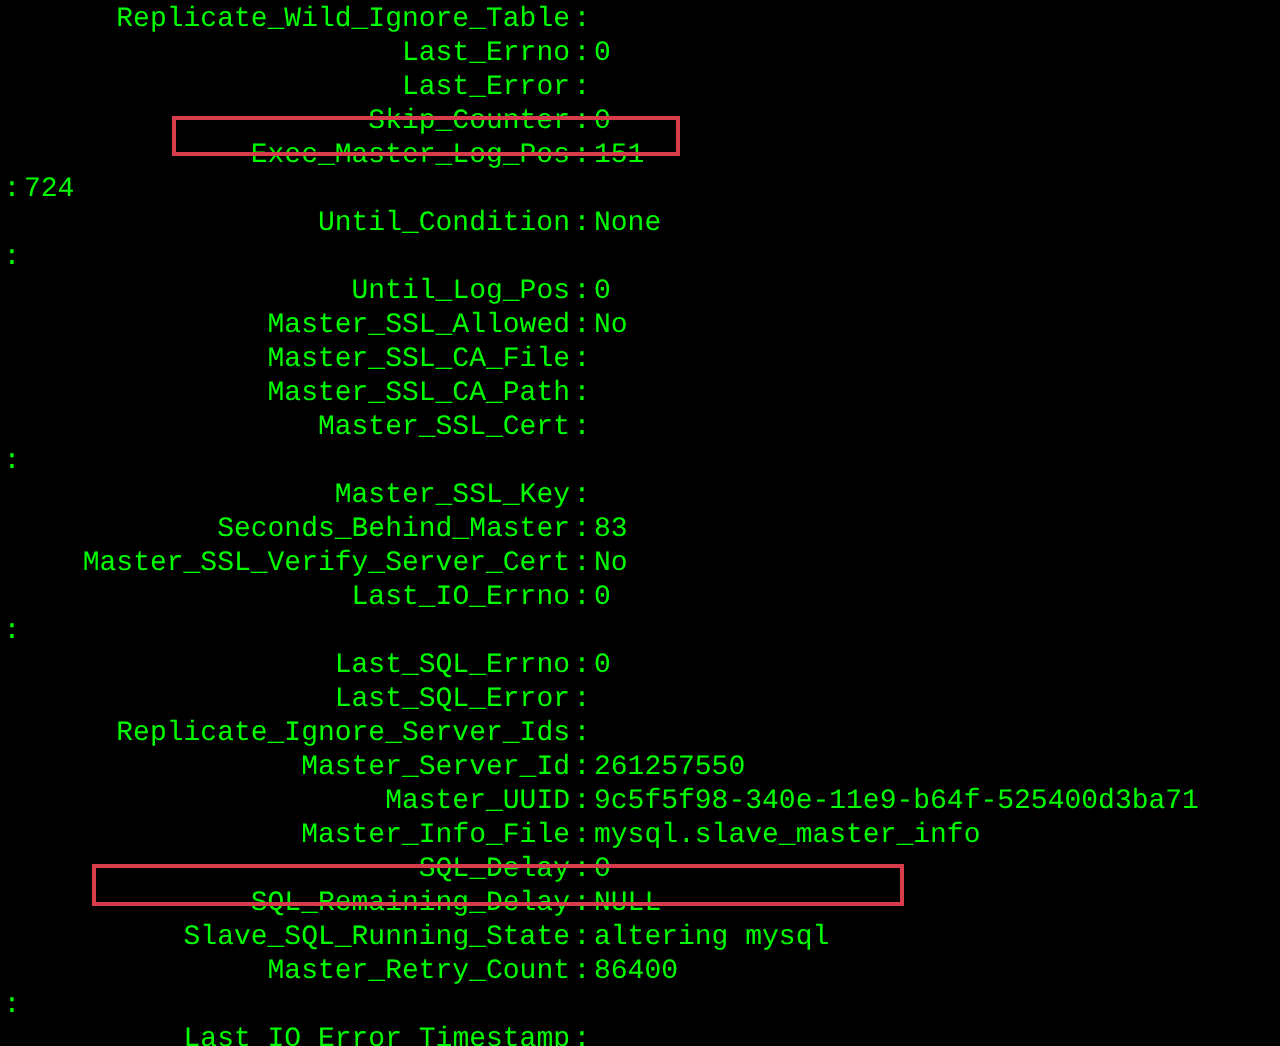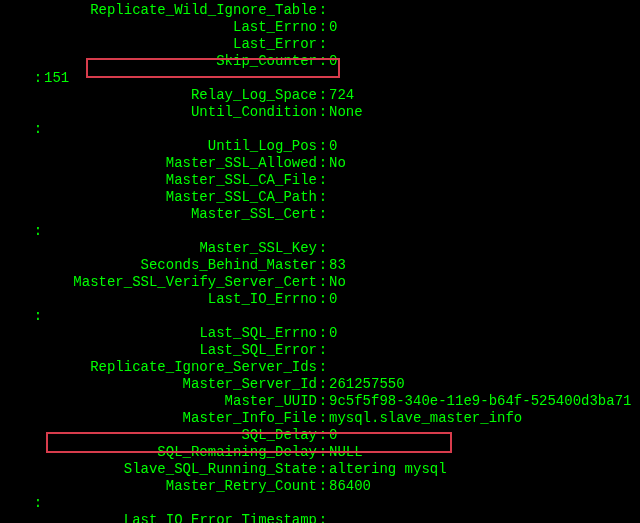--- a/index.html
+++ b/index.html
@@ -13,21 +13,20 @@
     width: 640px;
     height: 523px;
     overflow: hidden;
   }
   .terminal {
     padding: 2px 0 0 0;
   }
   .row {
     white-space: pre;
     display: flex;
-    padding-left: 32px;
   }
   .label {
     display: inline-block;
     width: 285px;
     text-align: right;
   }
   .sep {
     display: inline-block;
     width: 12px;
     text-align: center;
@@ -55,22 +54,22 @@
   }
 </style>
 </head>
 <body>
 
 <div class="terminal" id="term">
     <div class="row"><span class="label">Replicate_Wild_Ignore_Table</span><span class="sep">:</span><span class="val"></span></div>
     <div class="row"><span class="label">Last_Errno</span><span class="sep">:</span><span class="val">0</span></div>
     <div class="row"><span class="label">Last_Error</span><span class="sep">:</span><span class="val"></span></div>
     <div class="row"><span class="label">Skip_Counter</span><span class="sep">:</span><span class="val">0</span></div>
-    <div class="row"><span class="sep">:</span><span class="val">151</span></div>
-    <div class="row"><span class="label">Relay_Log_Space</span><span class="sep">:</span><span class="val">724</span></div>
+    <div class="row"><span class="label">Exec_Master_Log_Pos</span><span class="sep">:</span><span class="val">151</span></div>
+    <div class="row"><span class="sep">:</span><span class="val">724</span></div>
     <div class="row"><span class="label">Until_Condition</span><span class="sep">:</span><span class="val">None</span></div>
     <div class="row"><span class="sep">:</span><span class="val"></span></div>
     <div class="row"><span class="label">Until_Log_Pos</span><span class="sep">:</span><span class="val">0</span></div>
     <div class="row"><span class="label">Master_SSL_Allowed</span><span class="sep">:</span><span class="val">No</span></div>
     <div class="row"><span class="label">Master_SSL_CA_File</span><span class="sep">:</span><span class="val"></span></div>
     <div class="row"><span class="label">Master_SSL_CA_Path</span><span class="sep">:</span><span class="val"></span></div>
     <div class="row"><span class="label">Master_SSL_Cert</span><span class="sep">:</span><span class="val"></span></div>
     <div class="row"><span class="sep">:</span><span class="val"></span></div>
     <div class="row"><span class="label">Master_SSL_Key</span><span class="sep">:</span><span class="val"></span></div>
     <div class="row"><span class="label">Seconds_Behind_Master</span><span class="sep">:</span><span class="val">83</span></div>

